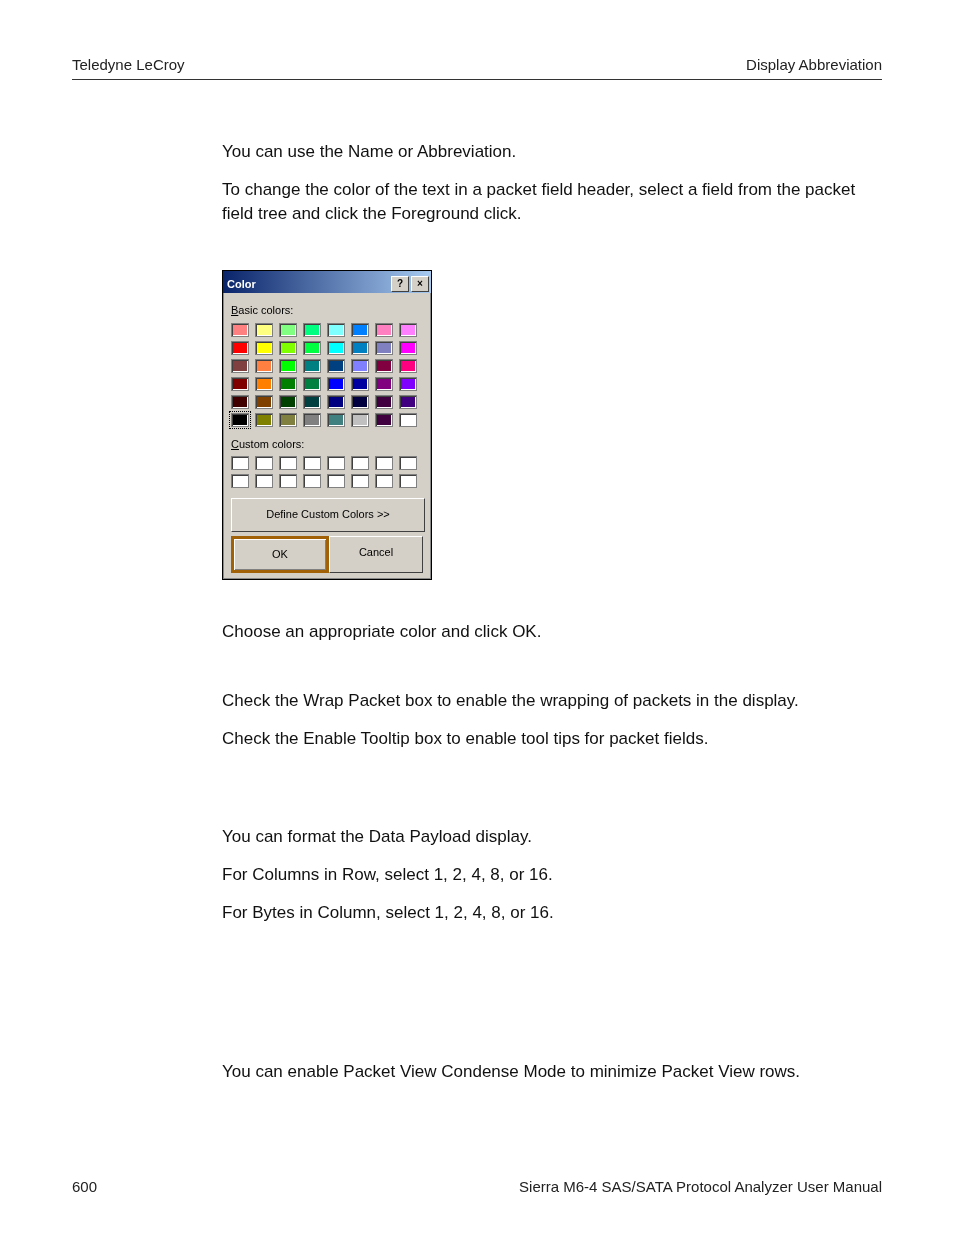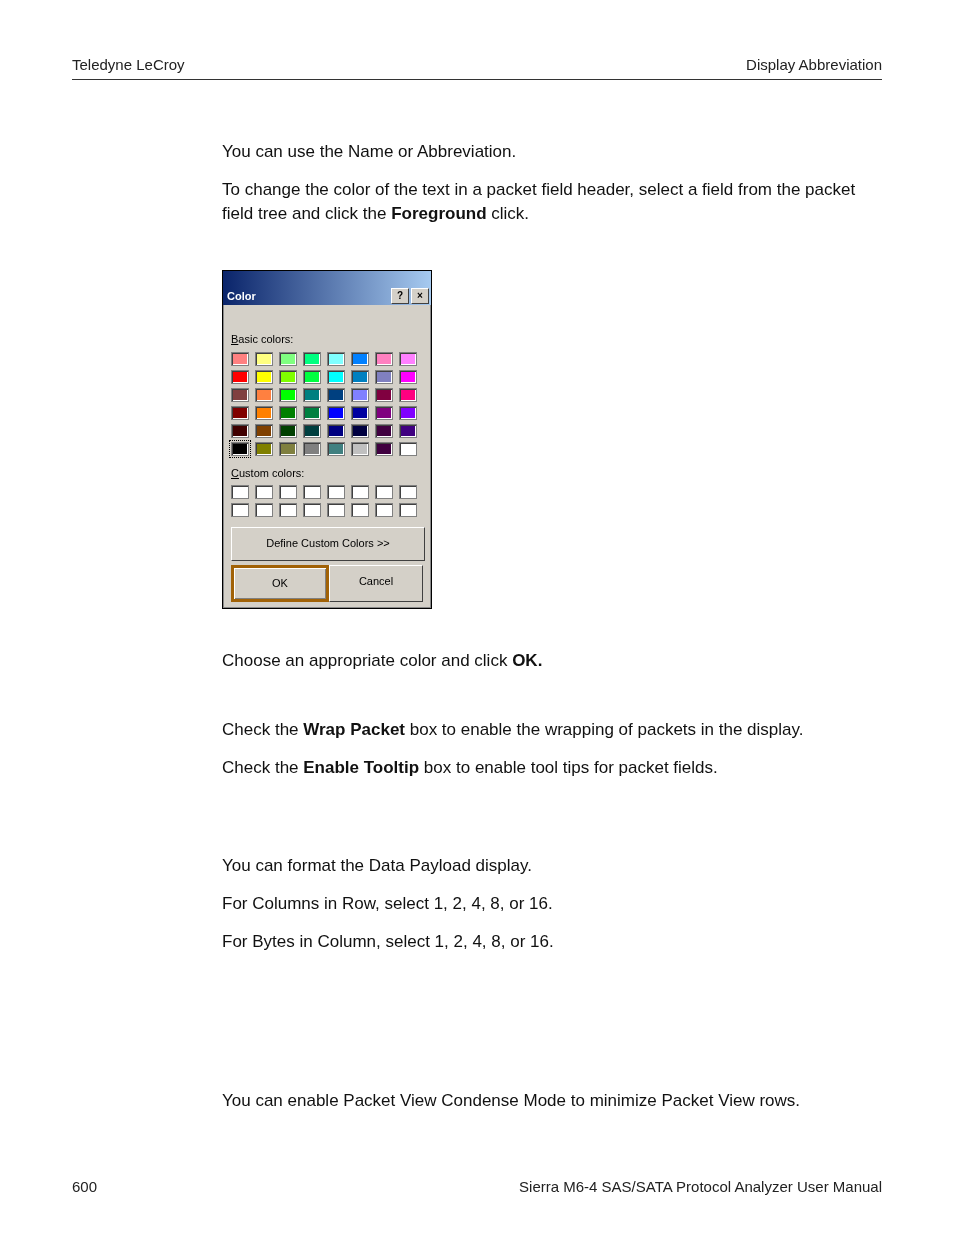--- a/index.html
+++ b/index.html
@@ -28,58 +28,58 @@
   }
   .content {
     margin-left: 150px;
     font-size: 17px;
     line-height: 1.4;
     color: #111;
   }
   .content p { margin: 0 0 14px 0; }
   .content .gap { margin-bottom: 45px; }
   .content .biggap { height: 30px; }
-  strong { font-weight: 700; }
+  strong { font-weight: 400; }
 
   
   .color-dialog {
     width: 208px;
     background: #d4d0c8;
     border: 1px solid #000;
     font-family: Tahoma, Arial, sans-serif;
     font-size: 11px;
     color: #000;
     margin: 10px 0 40px 0;
     box-shadow: 0 0 0 1px #888 inset;
   }
   .cd-title {
     height: 18px;
     display: flex;
     align-items: center;
-    padding: 16px 2px 0 4px;
+    padding: 4px 2px 0 4px;
     font-weight: bold;
     color: #fff;
     background: linear-gradient(to right, #0a246a, #a6caf0);
     justify-content: space-between;
   }
   .cd-title-left { font-size: 11px; }
   .cd-title-right { display: flex; gap: 2px; }
   .cd-sys {
     width: 16px; height: 14px;
     background: #d4d0c8;
     border: 1px solid #fff;
     border-right-color: #404040;
     border-bottom-color: #404040;
     display: flex; align-items: center; justify-content: center;
     font-family: Arial;
     font-size: 10px;
     font-weight: bold;
     color: #000;
   }
-  .cd-body { padding: 6px 8px 6px 8px; margin-top: 17px; }
+  .cd-body { padding: 6px 8px 6px 8px; }
   .cd-label { margin: 4px 0 4px 0; }
   .cd-label .ul { text-decoration: underline; }
   .swatch-grid {
     display: grid;
     grid-template-columns: repeat(8, 20px);
     gap: 4px 4px;
     margin-bottom: 10px;
   }
   .sw {
     width: 18px; height: 14px;

